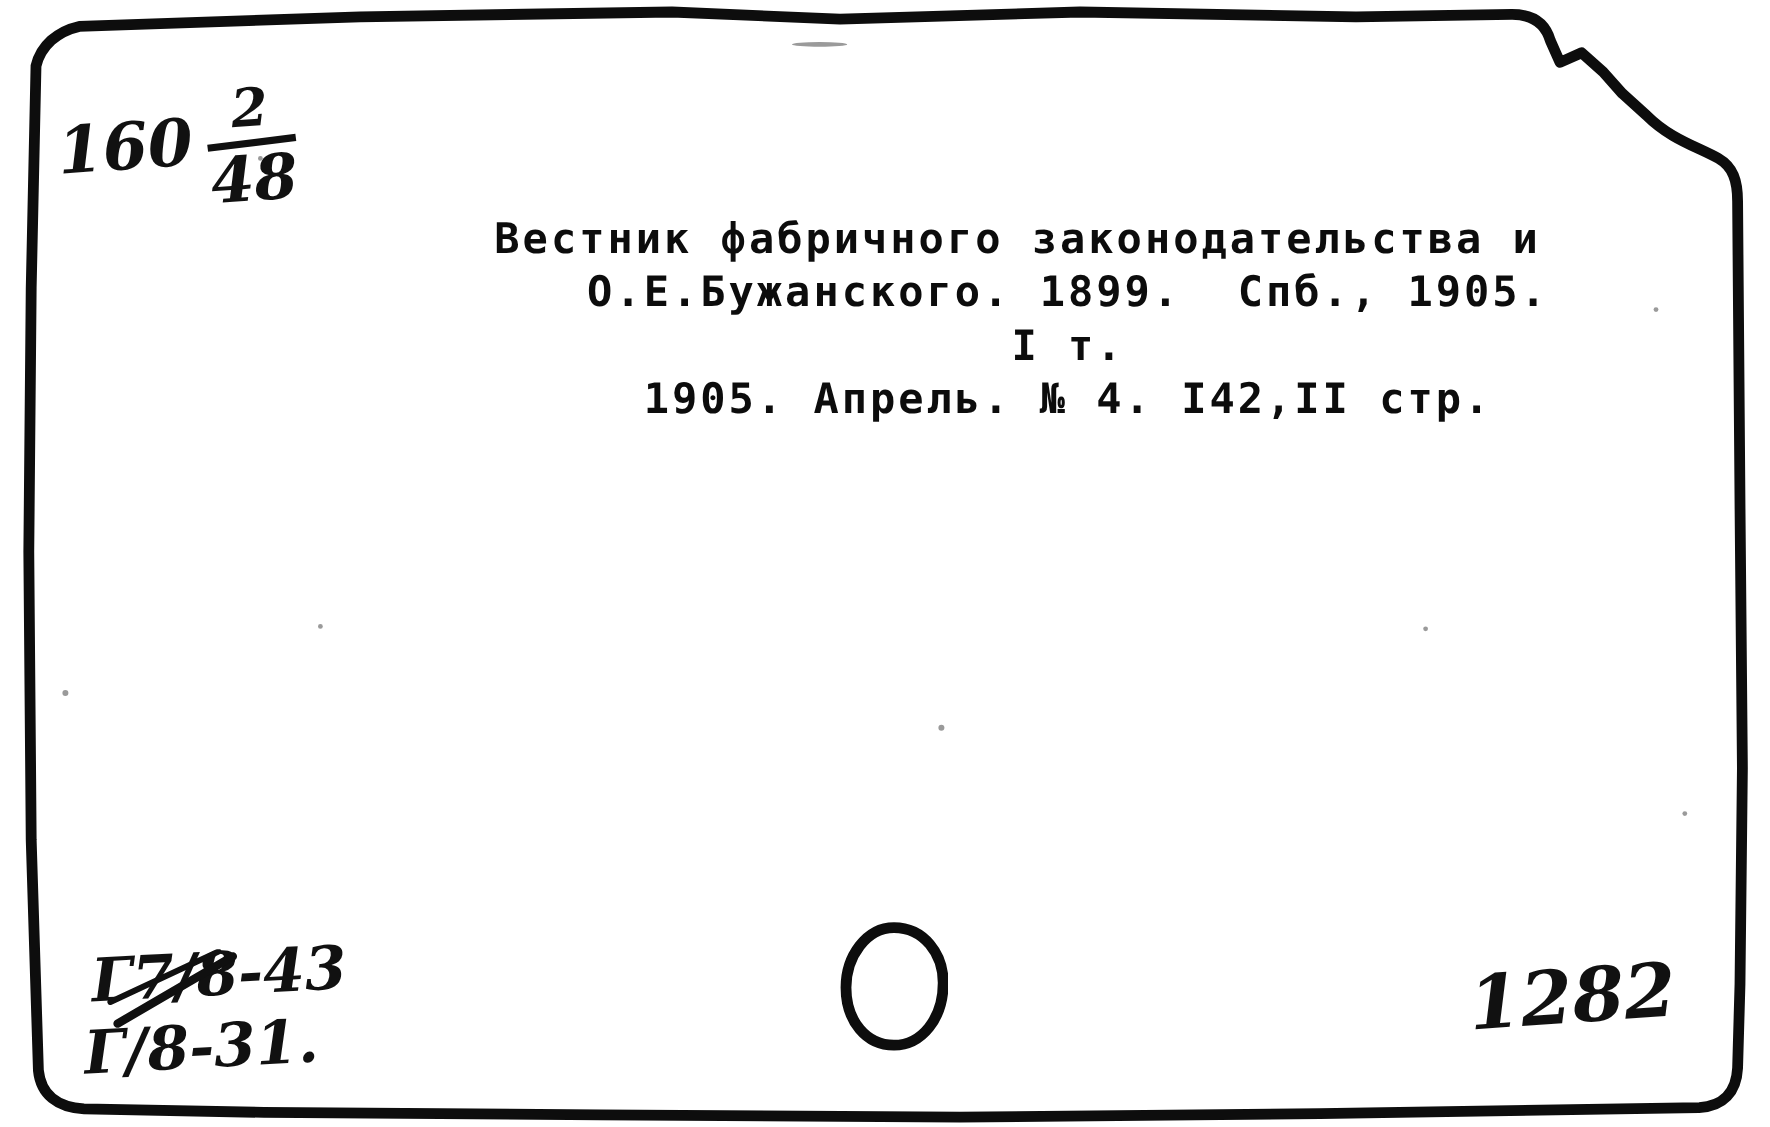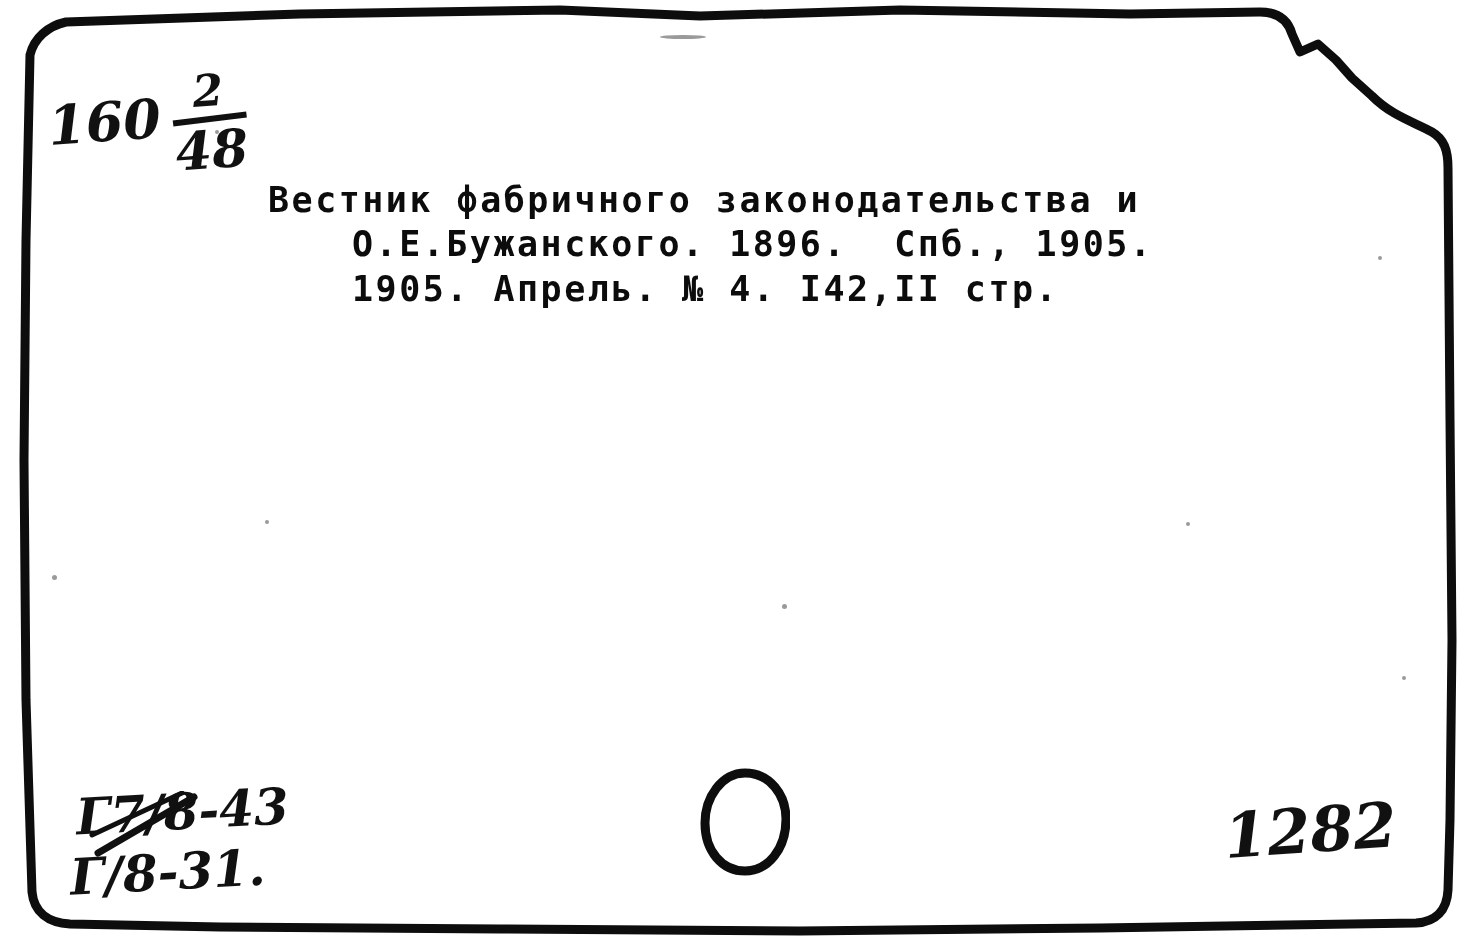--- a/index.html
+++ b/index.html
@@ -78,20 +78,21 @@
     width: 1160px;
     font-family: "DejaVu Sans Mono", monospace;
     font-size: 35px;
     letter-spacing: 2.5px;
     line-height: 1.27;
     color: #0c0c0c;
     font-weight: 700;
   }
   #record .line {
     white-space: pre;
+    text-align: center;
   }
   #record .line.indent {
     padding-left: 84px;
   }
   #record .line.indent2 {
     padding-left: 84px;
   }
 
   
   #shelfmarks {
@@ -180,21 +181,22 @@
     <span class="whole">160</span>
     <span class="frac">
       <span class="num">2</span>
       <span class="bar"></span>
       <span class="den">48</span>
     </span>
   </div>
 
   <div id="record">
     <div class="line">Вестник фабричного законодательства и</div>
-    <div class="line indent2">О.Е.Бужанского. 1896.  Спб., 1905.</div>
+    <div class="line indent2">О.Е.Бужанского. 1899.  Спб., 1905.</div>
+    <div class="line indent2">I т.</div>
     <div class="line indent2">1905. Апрель. № 4. I42,II стр.</div>
   </div>
 
   <div id="shelfmarks">
     <span class="mark first">Г7/8-43</span>
     <span class="mark second">Г/8-31.</span>
   </div>
   <svg id="strike" viewBox="0 0 120 70" xmlns="http://www.w3.org/2000/svg">
     <path d="M 12,62 L 108,6" fill="none" stroke="#101010" stroke-width="7" stroke-linecap="round"></path>
     <path d="M 6,44 L 96,2" fill="none" stroke="#101010" stroke-width="5" stroke-linecap="round"></path>

